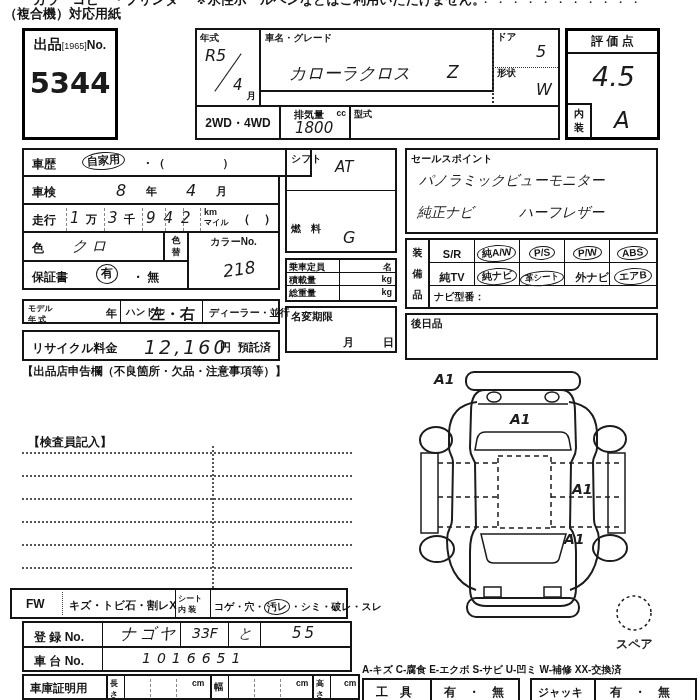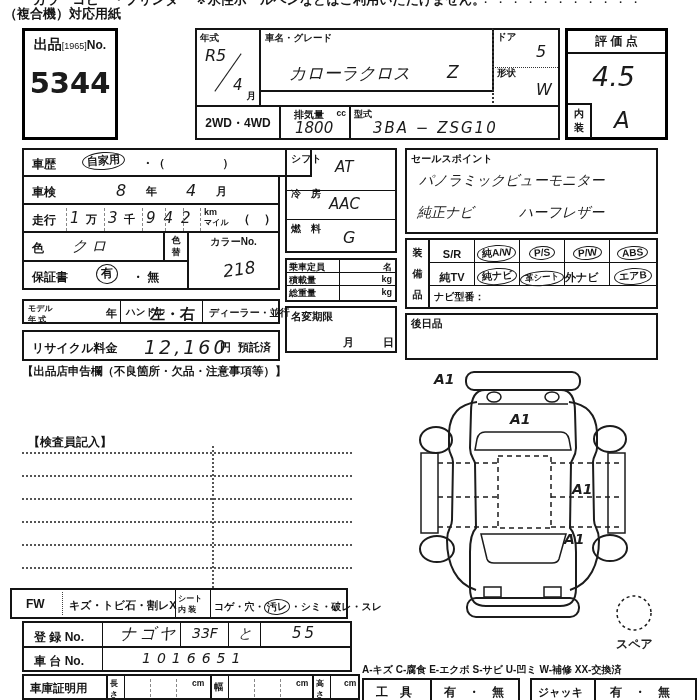--- a/index.html
+++ b/index.html
@@ -52,24 +52,23 @@
 <div class="cell" style="left:195px;top:105px;width:86px;height:35px">
   <div class="lbl" style="font-size:12px;text-align:center;margin-top:8px">2WD・4WD</div>
 </div>
 <div class="cell" style="left:279px;top:105px;width:72px;height:35px">
   <span class="lbl abs" style="left:13px;top:1px;font-size:10px">排気量</span>
   <span class="lbl abs" style="right:3px;top:1px;font-size:8.5px">cc</span>
   <span class="hw abs" style="left:14px;top:12px;font-size:15px">1800</span>
 </div>
 <div class="cell" style="left:349px;top:105px;width:211px;height:35px">
   <span class="lbl abs" style="left:3px;top:1px;font-size:9px">型式</span>
-  <span class="hw abs" style="left:22px;top:12px;font-size:15px;letter-spacing:2px">3BA − ZSG10</span>
-</div>
-
-<div class="abs" style="left:565px;top:28px;width:103px;height:112px;border:3px solid #000">
+</div>
+
+<div class="abs" style="left:565px;top:28px;width:95px;height:112px;border:3px solid #000">
   <div class="lbl" style="height:19px;border-bottom:2px solid #111;text-align:center;font-size:12px;padding-top:2px">評 価 点</div>
   <div class="hw abs" style="left:24px;top:30px;font-size:27px">4.5</div>
   <div class="abs" style="left:0;top:72px;width:24px;height:35px;border-top:2px solid #111;border-right:2px solid #111;text-align:center">
     <div class="lbl" style="font-size:10px;line-height:1.4;margin-top:2px">
       <div>内</div>
       <div>装</div>
     </div>
   </div>
   <div class="hw abs" style="left:46px;top:76px;font-size:23px">A</div>
 </div>
@@ -145,24 +144,20 @@
   <span class="lbl abs" style="left:196px;top:8px;font-size:11px">円</span>
   <span class="lbl abs" style="left:214px;top:8px;font-size:11px">預託済</span>
 </div>
 <div class="abs lbl" style="left:22px;top:364px;font-size:11.5px">【出品店申告欄（不良箇所・欠品・注意事項等）】</div>
 
 <div class="cell" style="left:285px;top:148px;width:112px;height:105px">
   <div class="abs" style="left:0;top:0;width:108px;height:41px;border-bottom:1.5px solid #111">
     <span class="lbl abs" style="left:4px;top:2px;font-size:10px">シフト</span>
     <span class="hw abs" style="left:48px;top:8px;font-size:15px">AT</span>
   </div>
-  <div class="abs" style="left:0;top:35px;width:108px;height:35px;border-bottom:1.5px solid #111">
-    <span class="lbl abs" style="left:4px;top:2px;font-size:10px">冷　房</span>
-    <span class="hw abs" style="left:42px;top:10px;font-size:15px">AAC</span>
-  </div>
   <div class="abs" style="left:0;top:70px;width:108px;height:31px">
     <span class="lbl abs" style="left:4px;top:2px;font-size:10px">燃　料</span>
     <span class="hw abs" style="left:56px;top:8px;font-size:16px">G</span>
   </div>
 </div>
 <div class="cell" style="left:285px;top:258px;width:112px;height:44px">
   <div class="abs" style="left:0;top:0;width:108px;height:13px;border-bottom:1.2px solid #111">
     <span class="lbl abs" style="left:2px;top:1px;font-size:9px">乗車定員</span>
     <div class="abs" style="left:52px;top:0;height:13px;border-left:1.2px solid #111"></div>
     <span class="lbl abs" style="right:3px;top:1px;font-size:9px">名</span>
@@ -202,21 +197,21 @@
 
   <div class="abs" style="left:0;top:0;width:45px;height:23px;border-right:1.5px solid #111;border-bottom:1.5px solid #111;text-align:center;padding-top:4px"><span class="lbl" style="font-size:11px">S/R</span></div>
   <div class="abs" style="left:45px;top:0;width:45px;height:23px;border-right:1.5px solid #111;border-bottom:1.5px solid #111;text-align:center;padding-top:2px"><span class="circ lbl" style="font-size:10px">純A/W</span></div>
   <div class="abs" style="left:90px;top:0;width:45px;height:23px;border-right:1.5px solid #111;border-bottom:1.5px solid #111;text-align:center;padding-top:2px"><span class="circ lbl" style="font-size:10px">P/S</span></div>
   <div class="abs" style="left:135px;top:0;width:45px;height:23px;border-right:1.5px solid #111;border-bottom:1.5px solid #111;text-align:center;padding-top:2px"><span class="circ lbl" style="font-size:10px">P/W</span></div>
   <div class="abs" style="left:180px;top:0;width:46px;height:23px;border-bottom:1.5px solid #111;text-align:center;padding-top:2px"><span class="circ lbl" style="font-size:10px">ABS</span></div>
 
   <div class="abs" style="left:0;top:23px;width:45px;height:23px;border-right:1.5px solid #111;border-bottom:1.5px solid #111;text-align:center;padding-top:4px"><span class="lbl" style="font-size:11px">純TV</span></div>
   <div class="abs" style="left:45px;top:23px;width:45px;height:23px;border-right:1.5px solid #111;border-bottom:1.5px solid #111;text-align:center;padding-top:2px"><span class="circ lbl" style="font-size:10px">純ナビ</span></div>
   <div class="abs" style="left:90px;top:23px;width:45px;height:23px;border-right:1.5px solid #111;border-bottom:1.5px solid #111;text-align:center;padding-top:3px"><span class="circ lbl" style="font-size:8.5px">革シート</span></div>
-  <div class="abs" style="left:135px;top:23px;width:45px;height:23px;border-right:1.5px solid #111;border-bottom:1.5px solid #111;text-align:left;padding-top:4px"><span class="lbl" style="font-size:11px">外ナビ</span></div>
+  <div class="abs" style="left:135px;top:23px;width:45px;height:23px;border-right:1.5px solid #111;border-bottom:1.5px solid #111;text-align:right;padding-top:4px"><span class="lbl" style="font-size:11px">外ナビ</span></div>
   <div class="abs" style="left:180px;top:23px;width:46px;height:23px;border-bottom:1.5px solid #111;text-align:center;padding-top:2px"><span class="circ lbl" style="font-size:10px">エアB</span></div>
 
   <div class="abs" style="left:0;top:46px;width:226px;height:21px">
     <span class="lbl abs" style="left:4px;top:4px;font-size:10px">ナビ型番：</span>
   </div>
 </div>
 <div class="cell" style="left:405px;top:313px;width:253px;height:47px">
   <span class="lbl abs" style="left:4px;top:2px;font-size:10.5px">後日品</span>
 </div>
 

